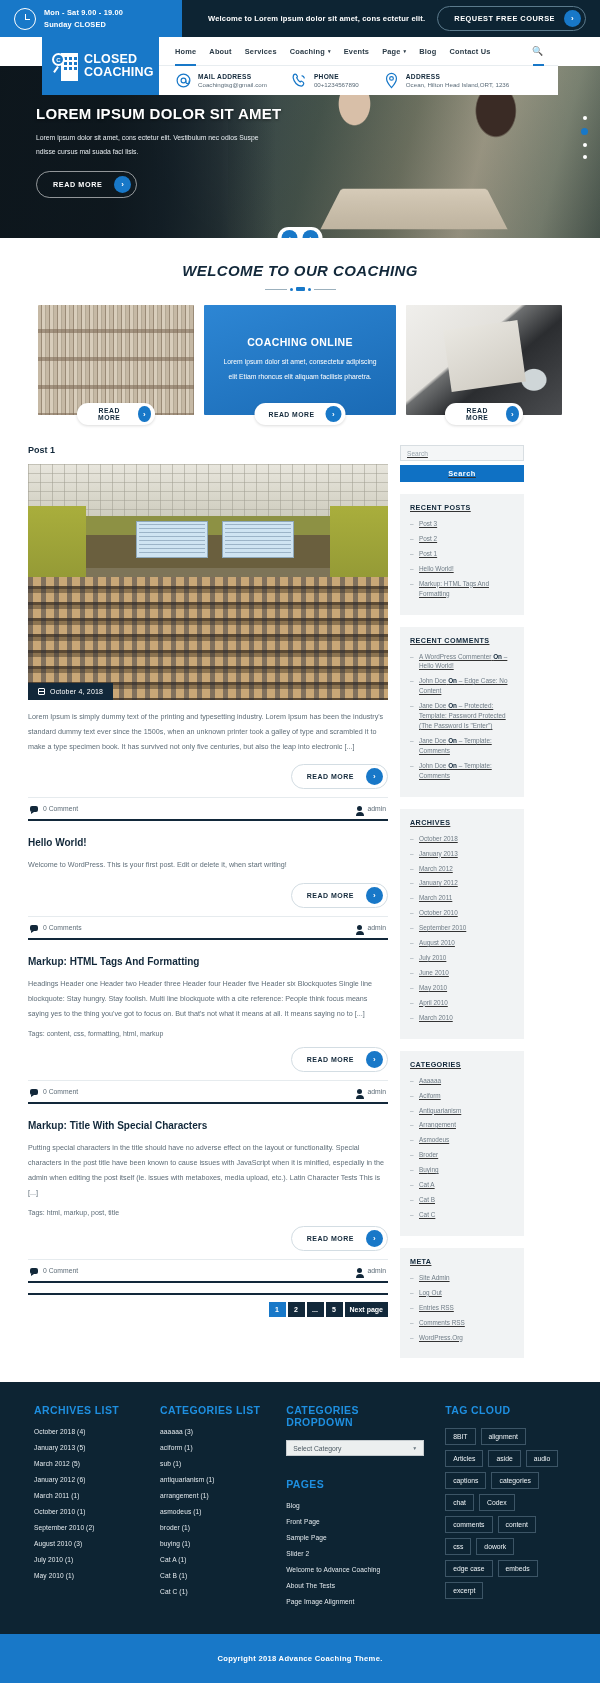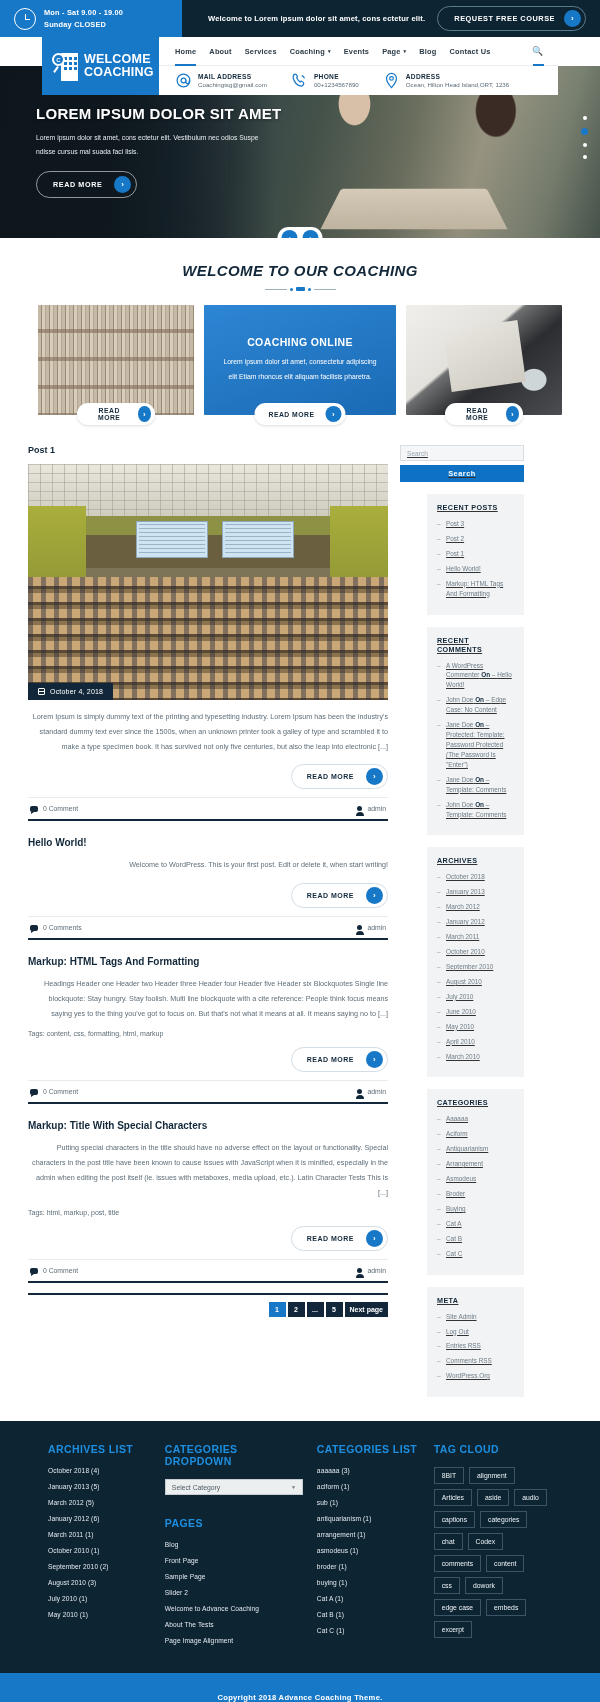--- a/index.html
+++ b/index.html
@@ -115,50 +115,50 @@
   .fe-screen { position:absolute; top:24%; width:20%; height:16%; background:#cfe4f2; border:1px solid #8fa9bb; }
   .fe-s1 { left: 30%; } .fe-s2 { left: 54%; }
   .fe-screen:after { content:""; position:absolute; inset:2px; background: repeating-linear-gradient(180deg, rgba(60,90,120,.35) 0 1px, transparent 1px 4px); }
   .fe-seats { position:absolute; left:0; right:0; bottom:0; height:52%;
     background: repeating-linear-gradient(180deg, #c9a777 0 9px, #5c4a34 9px 12px, #8c7350 12px 16px);
   }
   .fe-seats:after { content:""; position:absolute; inset:0; background: repeating-linear-gradient(90deg, rgba(40,45,60,.45) 0 5px, transparent 5px 13px); }
   .fe-date { position:absolute; left:0; bottom: 0; background:#12283a; color:#fff; font-size:7px; padding:5px 10px; display:flex; align-items:center; gap:5px; letter-spacing:.2px; }
   .cal-ic { width:7px; height:7px; border:1px solid #fff; border-radius:1px; position:relative; }
   .cal-ic:before { content:""; position:absolute; left:0; right:0; top:1.5px; height:1px; background:#fff; }
-  .post-body { font-size: 7.2px; line-height: 2.05; color:#5e6d78; margin-top: 10px; text-align: right; }
+  .post-body { font-size: 7.2px; line-height: 2.05; color:#5e6d78; margin-top: 10px; }
   .readmore-row { display:flex; justify-content:flex-end; margin-top: 10px; }
   .rm-btn { display:inline-flex; align-items:center; gap:12px; border:1px solid #d3dde3; border-radius:20px; padding:3px 4px 3px 15px; font-size:7px; font-weight:bold; color:#12283a; letter-spacing:.5px; background:#fff; }
   .rm-btn .arw { width:17px; height:17px; border-radius:50%; background:#1878c8; color:#fff; display:flex; align-items:center; justify-content:center; font-size:8px; }
   .meta-row { display:flex; justify-content:space-between; align-items:center; border-top:1px solid #e6ebee; border-bottom: 2px solid #12283a; padding: 7px 2px; margin-top: 8px; font-size:6.8px; color:#5e6d78; }
   .meta-l, .meta-r { display:flex; align-items:center; gap:5px; }
   .bub { width:8px; height:6px; background:#12283a; border-radius:2px; position:relative; }
   .bub:after { content:""; position:absolute; left:1px; bottom:-2px; border-left:3px solid #12283a; border-bottom:2px solid transparent; }
   .usr { width:5px; height:5px; border-radius:50%; background:#12283a; position:relative; }
   .usr:after { content:""; position:absolute; left:-1.5px; top:5.5px; width:8px; height:4px; background:#12283a; border-radius:4px 4px 0 0; }
   .post-sec { margin-top: 16px; }
   .tags-line { font-size:7px; color:#5e6d78; margin-top: 9px; }
 
   .pager { display:flex; justify-content:flex-end; gap:2px; border-top:2px solid #12283a; padding-top:7px; margin-top: 10px; }
   .pg { min-width:17px; height:15px; background:#12283a; color:#fff; font-size:7px; font-weight:bold; display:flex; align-items:center; justify-content:center; padding:0 5px; }
   .pg.on { background:#1878c8; }
 
   
   .sidebar { width: 124px; text-decoration: underline; }
   .s-input { width:100%; height:16px; border:1px solid #d8dee2; background:#f4f6f7; font-size:6.6px; color:#9aa6ae; padding:0 6px; display:flex; align-items:center; }
   .s-btn { width:100%; height:17px; background:#0f71c4; color:#fff; font-size:7.4px; font-weight:bold; letter-spacing:.5px; display:flex; align-items:center; justify-content:center; margin-top:4px; }
-  .widget { background:#f1f3f4; padding: 9px 10px 11px; margin-top: 12px; margin-left: 27px; }
+  .widget { background:#f1f3f4; padding: 9px 10px 11px; margin-top: 12px; }
   .w-title { font-size:7.2px; font-weight:bold; color:#12283a; letter-spacing:.4px; margin-bottom:7px; }
   .w-list { list-style:none; }
   .w-list li { font-size:6.4px; color:#6f7c86; line-height:1.55; padding-left:9px; position:relative; margin-bottom:5px; }
   .w-list li:before { content:"–"; position:absolute; left:0; color:#97a3ab; }
   .w-list li b { color:#12283a; }
 
   
-  .footer { background:#0d2433; padding: 22px 48px 20px; display:flex; gap: 14px; color:#fff;justify-content:space-between; }
+  .footer { background:#0d2433; padding: 22px 34px 20px; display:flex; gap: 21px; color:#fff;justify-content:space-between; }
   .fcol { flex:1; }
   .fcol.tagcol { flex: 1.15; }
   .f-title { font-size: 10.5px; font-weight:bold; color:#1e8fe0; letter-spacing:.4px; margin-bottom: 12px; }
   .f-list { list-style:none; }
   .f-list li { font-size: 6.6px; color:#e4eaee; margin-bottom: 9px; letter-spacing:.1px; }
   .f-select { width: 138px; height:16px; background:#ecefef; border:1px solid #c6cccf; font-size:6.8px; color:#4d5a63; display:flex; align-items:center; justify-content:space-between; padding:0 6px; }
   .f-select .cv { font-size:5px; color:#6b7880; }
   .tags { display:flex; flex-wrap:wrap; gap:5px; }
   .tag { border:1px solid #3c5566; padding:4px 7px; font-size:6.8px; color:#eef3f6; }
   .copy { background:#1878c8; color:#fff; text-align:center; font-size:7.6px; font-weight:bold; padding:20px 0; letter-spacing:.3px; }
@@ -196,21 +196,21 @@
               <i style="left:3px;top:9px"></i>
               <i style="left:8px;top:9px"></i>
               <i style="left:13px;top:9px"></i>
               <i style="left:3px;top:14px"></i>
               <i style="left:8px;top:14px"></i>
               <i style="left:13px;top:14px"></i>
             </span>
           <span class="mag">C</span>
         </span>
         <span class="logo-txt">
-          <div>WELCOME</div>
+          <div>CLOSED</div>
           <div>COACHING</div>
         </span>
       </div>
       <div class="header-right">
         <div class="nav">
           <a class="active">
               <span>Home</span>
             </a>
           <a>
               <span>About</span>
@@ -530,51 +530,51 @@
         <li>March 2011 (1)</li>
         <li>October 2010 (1)</li>
         <li>September 2010 (2)</li>
         <li>August 2010 (3)</li>
         <li>July 2010 (1)</li>
         <li>May 2010 (1)</li>
       </ul>
     </div>
 
     <div class="fcol">
-      <div class="f-title">CATEGORIES DROPDOWN</div>
-      <div class="f-select">
-        <span>Select Category</span>
-        <span class="cv">▼</span>
-      </div>
-      <div class="f-title" style="margin-top:22px">PAGES</div>
-      <ul class="f-list">
-        <li>Blog</li>
-        <li>Front Page</li>
-        <li>Sample Page</li>
-        <li>Slider 2</li>
-        <li>Welcome to Advance Coaching</li>
-        <li>About The Tests</li>
-        <li>Page Image Alignment</li>
-      </ul>
-    </div>
-
-    <div class="fcol">
       <div class="f-title">CATEGORIES LIST</div>
       <ul class="f-list">
         <li>aaaaaa (3)</li>
         <li>aciform (1)</li>
         <li>sub (1)</li>
         <li>antiquarianism (1)</li>
         <li>arrangement (1)</li>
         <li>asmodeus (1)</li>
         <li>broder (1)</li>
         <li>buying (1)</li>
         <li>Cat A (1)</li>
         <li>Cat B (1)</li>
         <li>Cat C (1)</li>
+      </ul>
+    </div>
+
+    <div class="fcol">
+      <div class="f-title">CATEGORIES DROPDOWN</div>
+      <div class="f-select">
+        <span>Select Category</span>
+        <span class="cv">▼</span>
+      </div>
+      <div class="f-title" style="margin-top:22px">PAGES</div>
+      <ul class="f-list">
+        <li>Blog</li>
+        <li>Front Page</li>
+        <li>Sample Page</li>
+        <li>Slider 2</li>
+        <li>Welcome to Advance Coaching</li>
+        <li>About The Tests</li>
+        <li>Page Image Alignment</li>
       </ul>
     </div>
 
     <div class="fcol tagcol">
       <div class="f-title">TAG CLOUD</div>
       <div class="tags">
         <span class="tag">8BIT</span>
         <span class="tag">alignment</span>
         <span class="tag">Articles</span>
         <span class="tag">aside</span>

